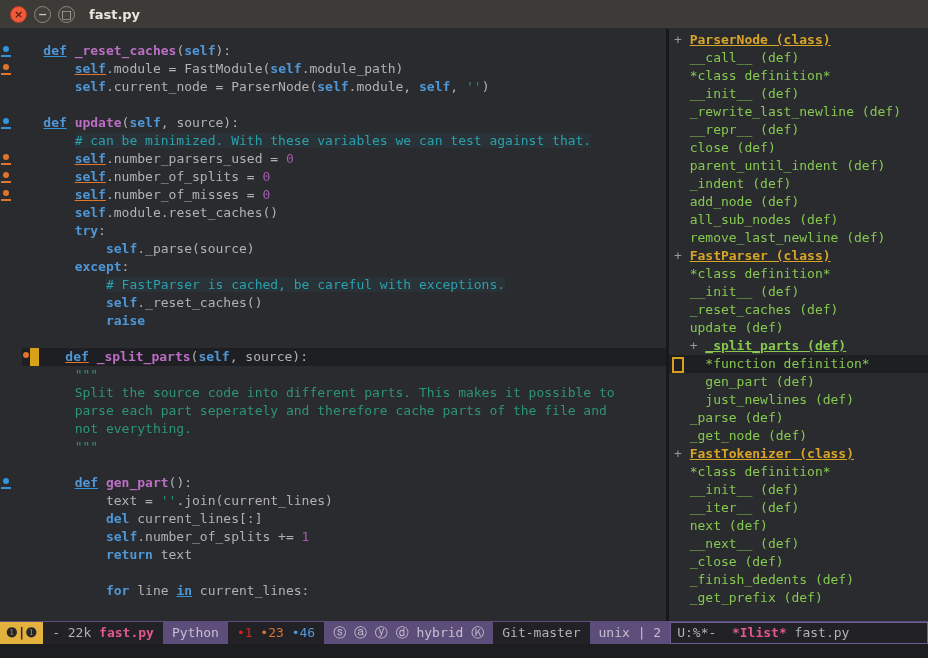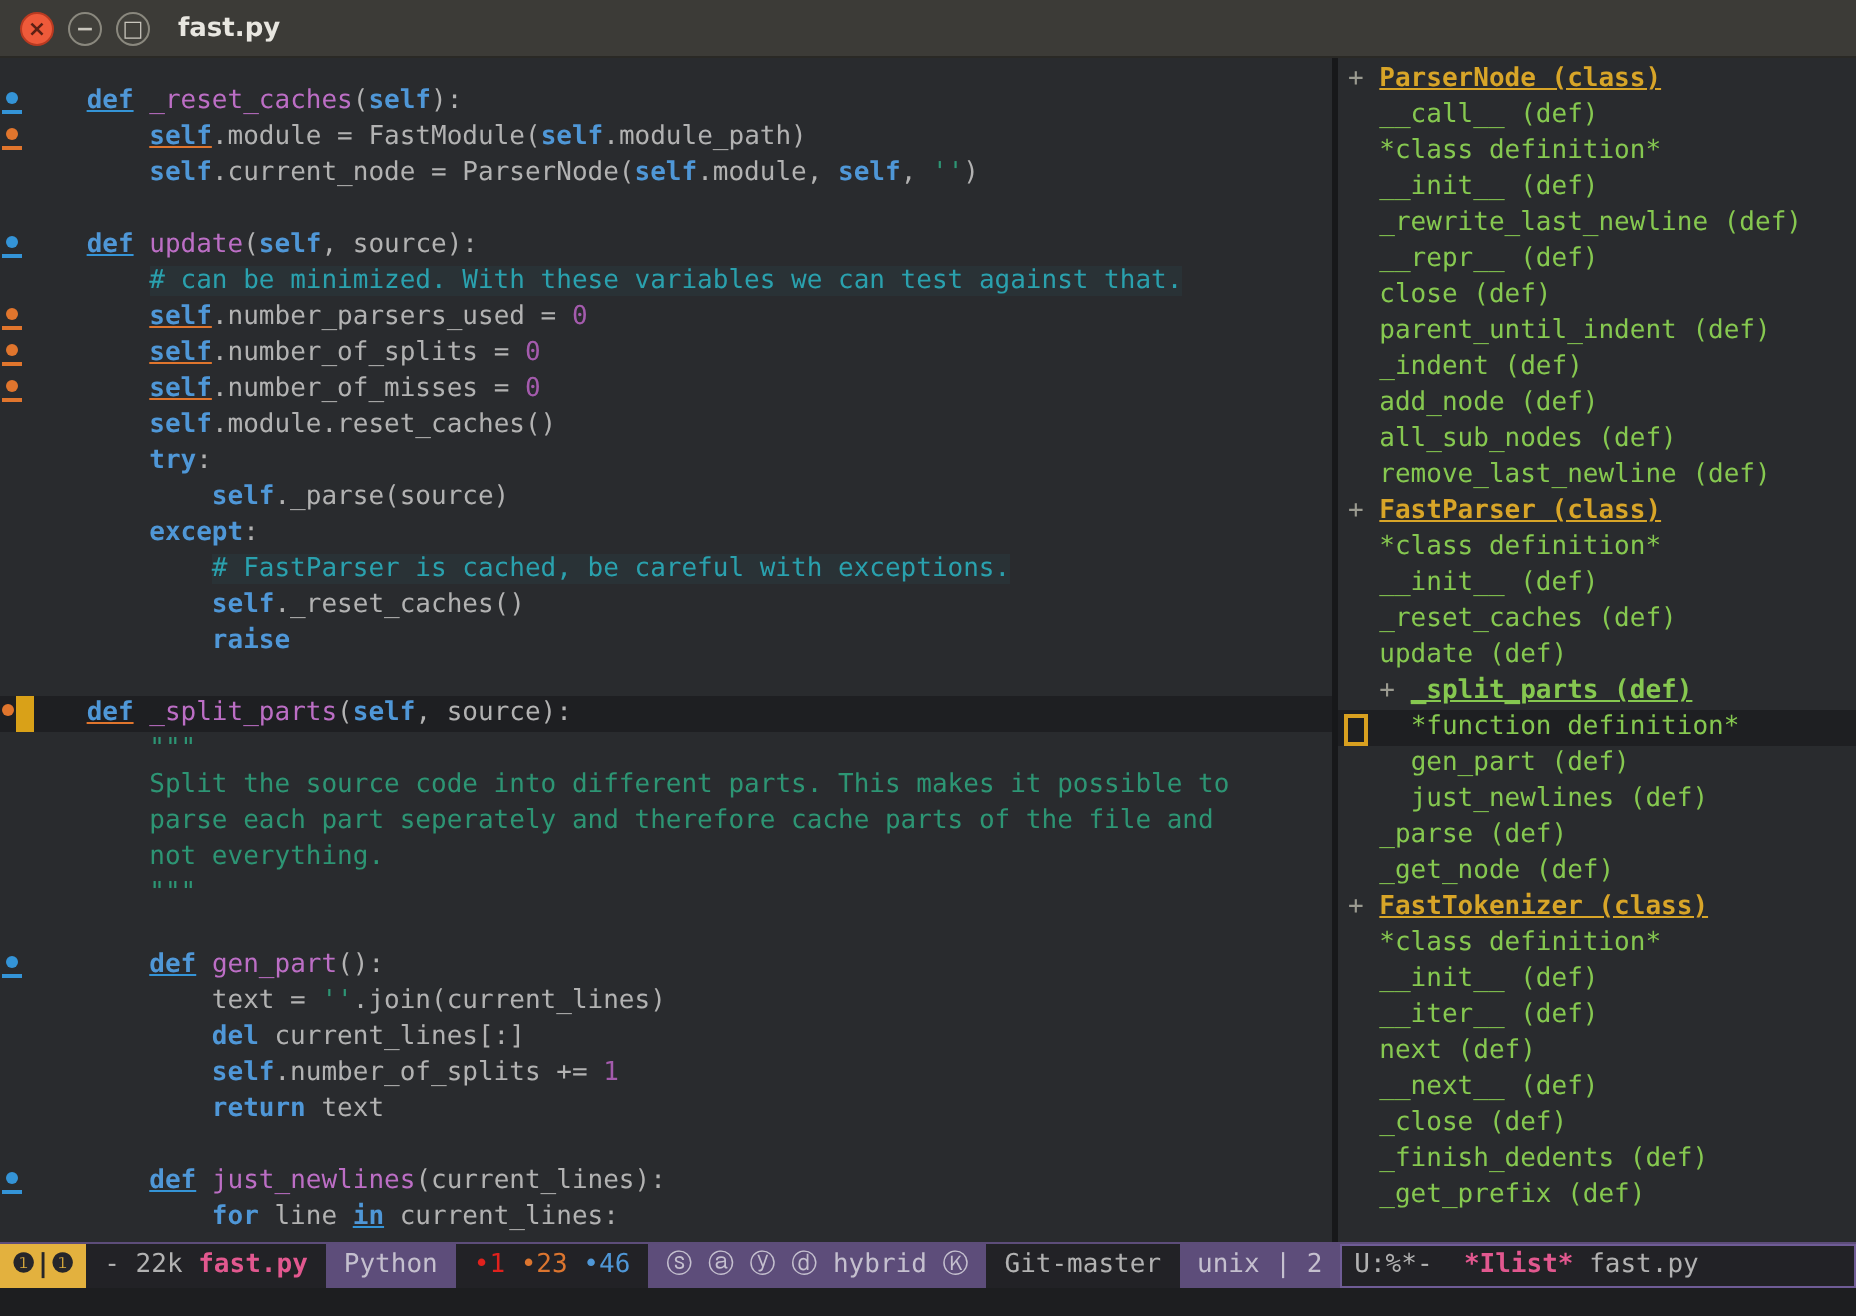--- a/index.html
+++ b/index.html
@@ -15,32 +15,32 @@
   .tb-title{color:#e8e6e0;font:bold 13px "DejaVu Sans","Liberation Sans",sans-serif;margin-left:14px;}
 
   
   .main{display:flex;height:592px;flex:0 0 auto;overflow:hidden;}
   .code-pane{width:666px;background:#292b2e;padding-top:13px;box-sizing:border-box;overflow:hidden;}
   .divider{width:3px;background:#17181a;flex:0 0 auto;}
   .sidebar{flex:1;background:#292b2e;padding-top:2px;overflow:hidden;}
 
   
   .code-line{position:relative;height:18px;font-size:13px;line-height:18px;white-space:pre;color:#b2b2b2;padding-left:12px;}
-  .code-line.hl{background:#1e1f22;}
+  .code-line.hl{background:#1e1f22;margin-left:22px;}
   .curbar{position:absolute;left:8px;top:0;width:9px;height:18px;background:#d9a118;}
   .frdot{position:absolute;left:3px;top:4px;width:6px;height:6px;border-radius:50%;}
   .frbar{position:absolute;left:1px;top:13px;width:10px;height:2px;}
   .fr-info .frdot,.fr-info .frbar{background:#3494d7;}
   .fr-warn .frdot,.fr-warn .frbar{background:#e0752d;}
   .fr-cur .frdot{background:#e0752d;left:1px;}
 
   .tok-k{color:#4f97d7;font-weight:bold;}
   .tok-ku{color:#4f97d7;font-weight:bold;text-decoration:underline;text-decoration-color:#3494d7;}
   .tok-kw{color:#4f97d7;font-weight:bold;text-decoration:underline;text-decoration-color:#e0752d;}
-  .tok-fn{color:#bc6ec5;font-weight:normal;}
+  .tok-fn{color:#bc6ec5;font-weight:bold;}
   .tok-s{color:#2d9574;}
   .tok-n{color:#a45bad;}
   .tok-c{color:#2aa1ae;background:#293236;}
   .tok-d{color:#2d9574;}
 
   
   .sb-row{position:relative;height:18px;font-size:13px;line-height:18px;white-space:pre;padding-left:5px;color:#86c850;}
   .sb-row.hl{background:#1e1f22;}
   .sb-pre{color:#9a9a90;font-weight:normal;}
   .sb-def{color:#86c850;}
@@ -100,21 +100,20 @@
         <div class="code-line"><span>        </span><span class="tok-d">parse each part seperately and therefore cache parts of the file and</span></div>
         <div class="code-line"><span>        </span><span class="tok-d">not everything.</span></div>
         <div class="code-line"><span>        </span><span class="tok-d">"""</span></div>
         <div class="code-line"></div>
         <div class="code-line"><span class="fr-info"><span class="frdot"></span><span class="frbar"></span></span><span>        </span><span class="tok-ku">def</span><span> </span><span class="tok-fn">gen_part</span><span>():</span></div>
         <div class="code-line"><span>            text = </span><span class="tok-s">''</span><span>.join(current_lines)</span></div>
         <div class="code-line"><span>            </span><span class="tok-k">del</span><span> current_lines[:]</span></div>
         <div class="code-line"><span>            </span><span class="tok-k">self</span><span>.number_of_splits += </span><span class="tok-n">1</span></div>
         <div class="code-line"><span>            </span><span class="tok-k">return</span><span> text</span></div>
         <div class="code-line"></div>
-        <div class="code-line"><span class="fr-info"><span class="frdot"></span><span class="frbar"></span></span><span>        </span><span class="tok-ku">def</span><span> </span><span class="tok-fn">just_newlines</span><span>(current_lines):</span></div>
         <div class="code-line"><span>            </span><span class="tok-k">for</span><span> line </span><span class="tok-ku">in</span><span> current_lines:</span></div>
       </div>
     <div class="divider"></div>
     <div class="sidebar">
         <div class="sb-row"><span class="sb-pre">+ </span><span class="sb-class">ParserNode (class)</span></div>
         <div class="sb-row"><span class="sb-pre">  </span><span class="sb-def">__call__ (def)</span></div>
         <div class="sb-row"><span class="sb-pre">  </span><span class="sb-def">*class definition*</span></div>
         <div class="sb-row"><span class="sb-pre">  </span><span class="sb-def">__init__ (def)</span></div>
         <div class="sb-row"><span class="sb-pre">  </span><span class="sb-def">_rewrite_last_newline (def)</span></div>
         <div class="sb-row"><span class="sb-pre">  </span><span class="sb-def">__repr__ (def)</span></div>

